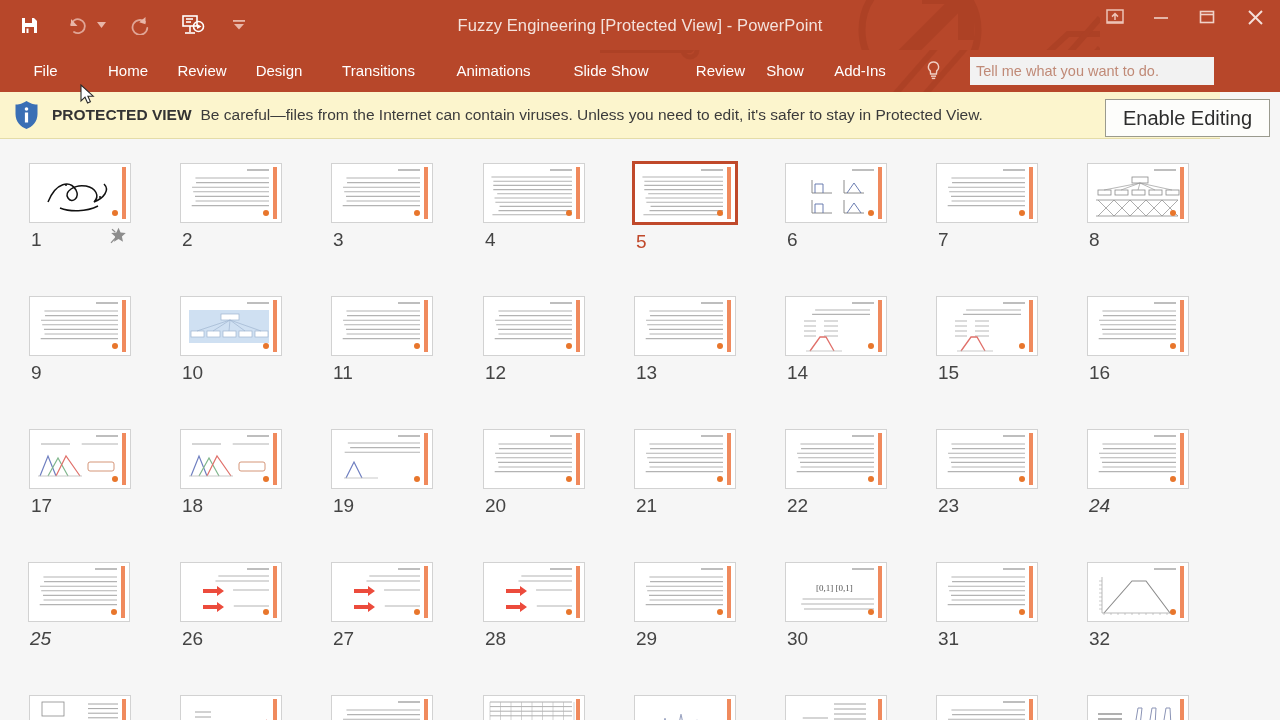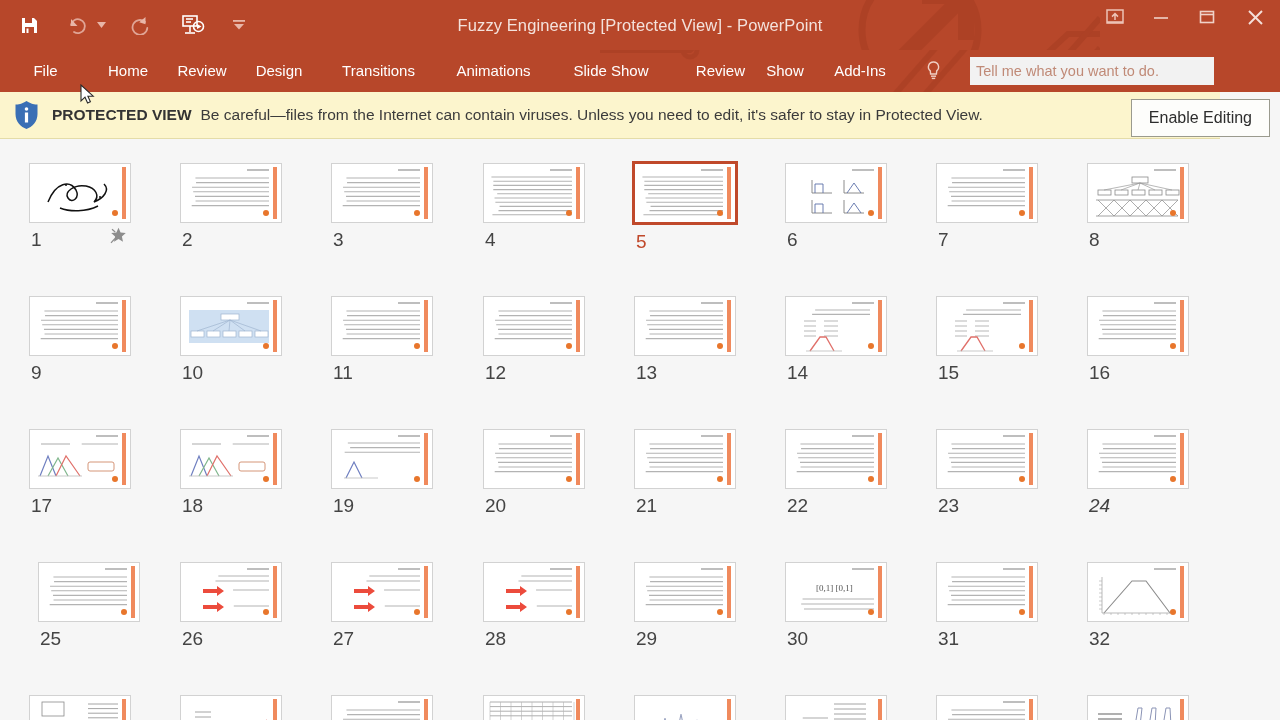--- a/index.html
+++ b/index.html
@@ -103,21 +103,21 @@
   #pv-strong {
     font-size: 15.5px; font-weight: bold; color: #333333;
     margin-right: 9px; white-space: nowrap;
   }
   #pv-text { font-size: 15.5px; color: #3b3b3b; white-space: nowrap; }
   #enable-editing {
     position: absolute; right: 10px; top: 99px;
     height: 32px; padding: 18px 17px;
     background: #fdfdfb; border: 1px solid #9a9a8e;
     font-family: "Liberation Sans", sans-serif;
-    font-size: 16px; color: #2d2d2d;
+    font-size: 20px; color: #2d2d2d;
     display: flex; align-items: center;
   }
 
   
   #grid-area {
     position: absolute; left: 0; top: 139px; width: 1280px; height: 581px;
     background: #f6f6f6; overflow: hidden;
   }
   .slide-cell {
     position: absolute;
@@ -731,21 +731,21 @@
           <line x1="12.19579475308642" y1="27.799999999999997" x2="88" y2="27.799999999999997" stroke="#7d7d7d" stroke-width="1.1" opacity="0.58"></line>
           <line x1="13.988888888888889" y1="32.4" x2="88" y2="32.4" stroke="#7d7d7d" stroke-width="1.1" opacity="0.58"></line>
           <line x1="14.55744598765432" y1="37" x2="88" y2="37" stroke="#7d7d7d" stroke-width="1.1" opacity="0.58"></line>
           <line x1="10.707021604938271" y1="41.599999999999994" x2="88" y2="41.599999999999994" stroke="#7d7d7d" stroke-width="1.1" opacity="0.58"></line>
         </svg>
         <div class="accent"></div>
         <div class="dot"></div>
       </div>
       <div class="slide-num">24</div>
     </div>
-    <div class="slide-cell" style="left: 38px; top: 423px;">
+    <div class="slide-cell" style="left: 28px; top: 423px; font-style: italic;">
       <div class="thumb">
         <svg class="mini" width="100" height="58" viewBox="0 0 100 58">
           <line x1="66" y1="6" x2="88" y2="6" stroke="#9b9b9b" stroke-width="1.6" opacity="0.8"></line>
           <line x1="14.413734567901233" y1="14" x2="88" y2="14" stroke="#7d7d7d" stroke-width="1.1" opacity="0.58"></line>
           <line x1="15.047106481481482" y1="18.6" x2="88" y2="18.6" stroke="#7d7d7d" stroke-width="1.1" opacity="0.58"></line>
           <line x1="11.039274691358024" y1="23.2" x2="88" y2="23.2" stroke="#7d7d7d" stroke-width="1.1" opacity="0.58"></line>
           <line x1="12.19579475308642" y1="27.799999999999997" x2="88" y2="27.799999999999997" stroke="#7d7d7d" stroke-width="1.1" opacity="0.58"></line>
           <line x1="13.988888888888889" y1="32.4" x2="88" y2="32.4" stroke="#7d7d7d" stroke-width="1.1" opacity="0.58"></line>
           <line x1="14.55744598765432" y1="37" x2="88" y2="37" stroke="#7d7d7d" stroke-width="1.1" opacity="0.58"></line>
           <line x1="10.707021604938271" y1="41.599999999999994" x2="88" y2="41.599999999999994" stroke="#7d7d7d" stroke-width="1.1" opacity="0.58"></line>

